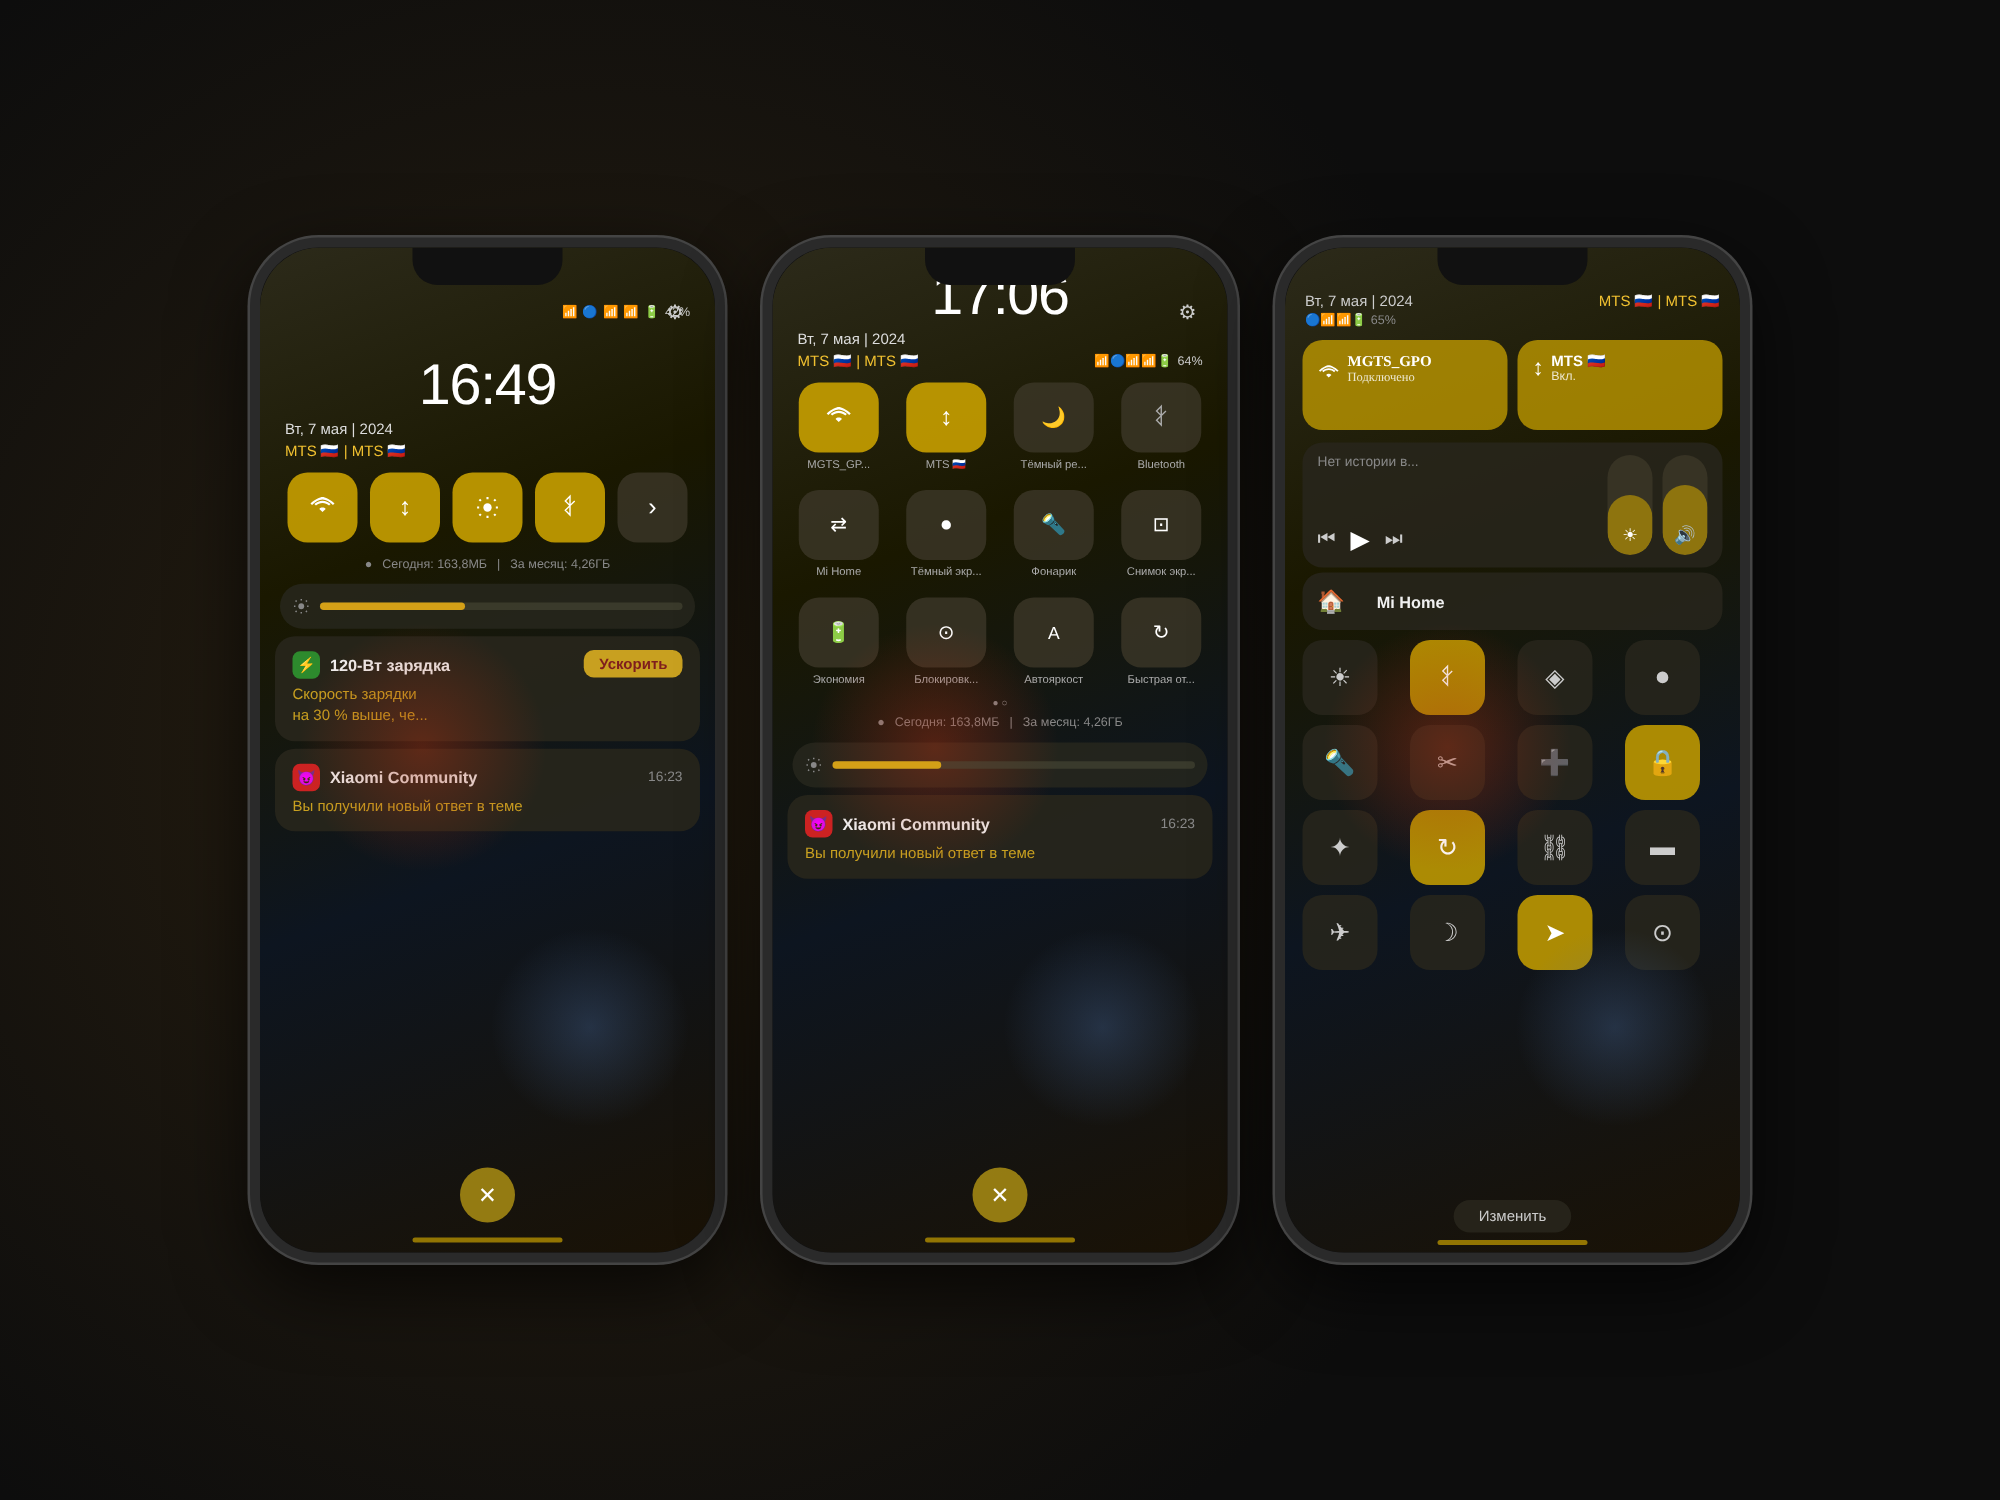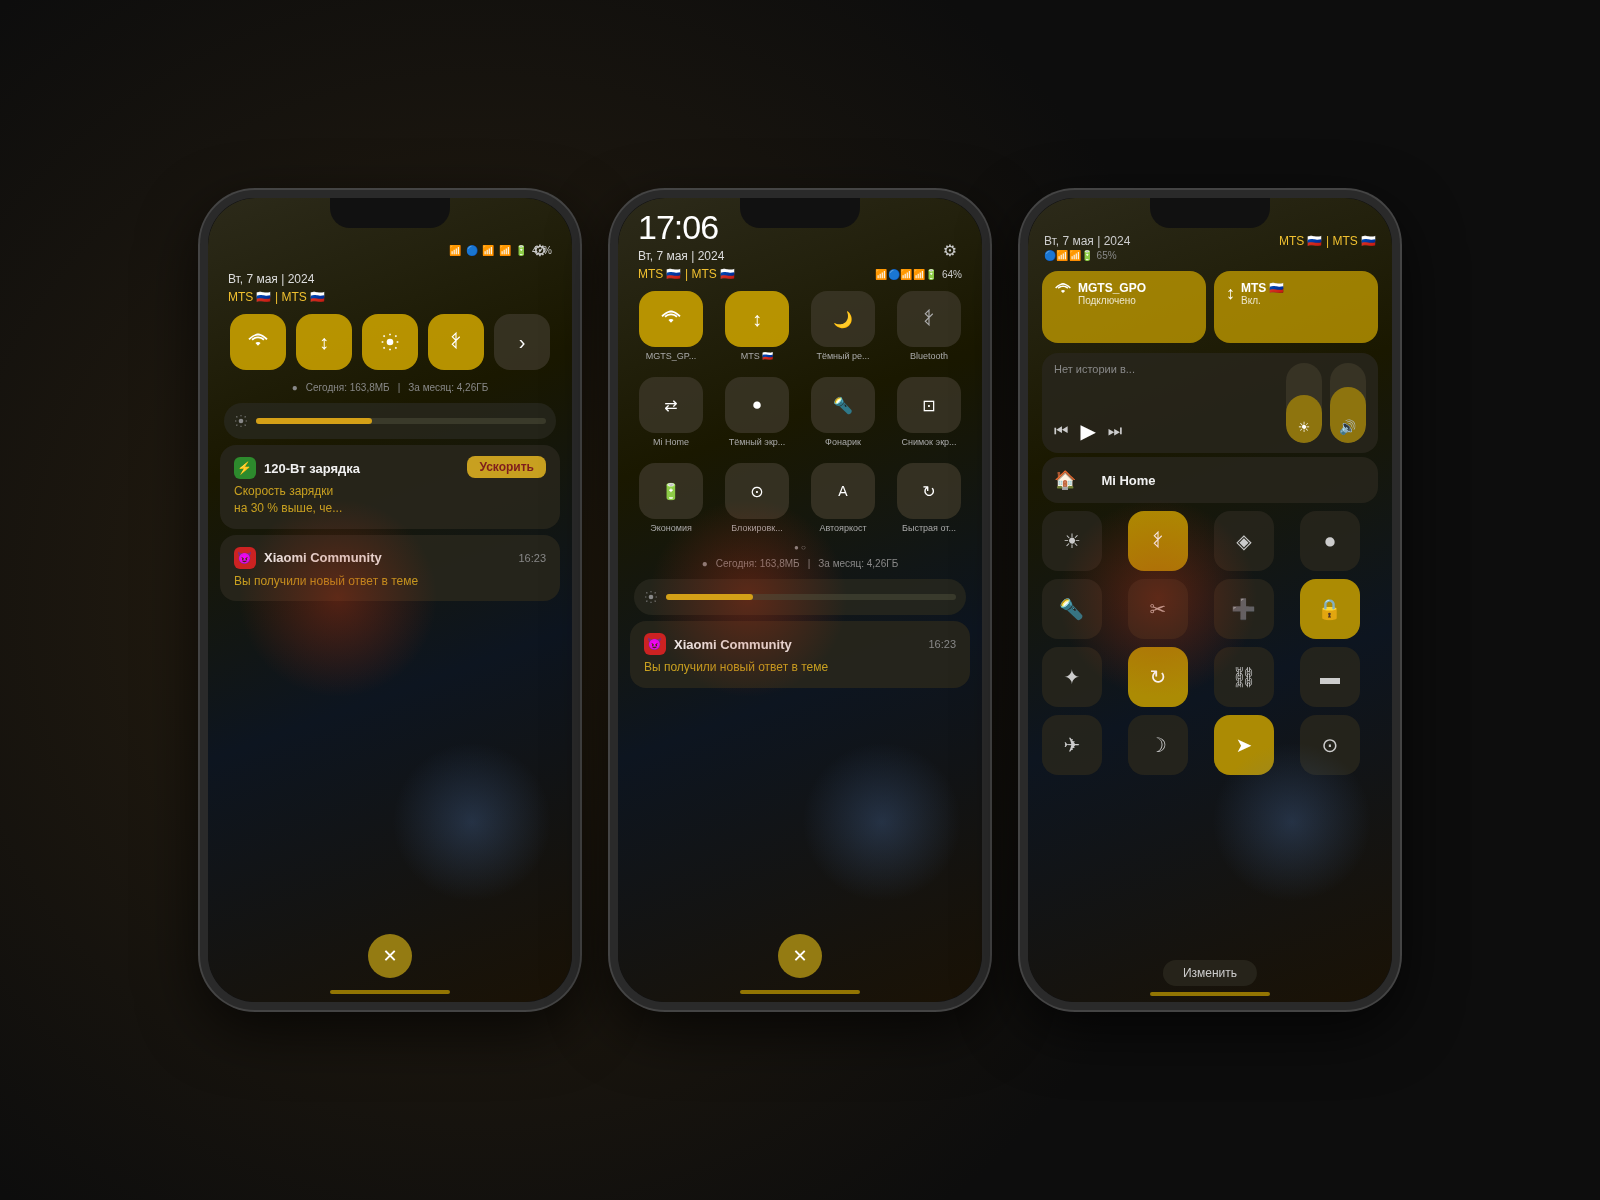--- a/index.html
+++ b/index.html
@@ -54,25 +54,26 @@
       display: flex;
       justify-content: space-between;
       align-items: center;
       padding: 8px 20px 4px;
       padding-top: 36px;
       font-size: 11px;
       color: #ccc;
     }
 
     .status-time {
-      font-size: 34px;
+      font-size: 46px;
       font-weight: 200;
       color: #fff;
       padding: 10px 20px 0;
       letter-spacing: -1px;
+      text-align: center;
     }
 
     .status-date {
       font-size: 12px;
       color: #ccc;
       padding: 2px 20px;
     }
 
     .status-icons {
       display: flex;
@@ -480,20 +481,21 @@
       <div class="status-icons">
         <span>📶</span>
         <span>🔵</span>
         <span>📶</span>
         <span>📶</span>
         <span>🔋</span>
         <span>42%</span>
       </div>
     </div>
 
+    <div class="status-time">16:49</div>
     <div class="status-date" style="color:#ddd; font-size:12px;">Вт, 7 мая | 2024</div>
     <div class="status-row">
       <span style="font-size:12px; color:#f0c030;">MTS 🇷🇺 | MTS 🇷🇺</span>
     </div>
 
     <div class="gear-btn">⚙</div>
 
     <div class="quick-toggles">
       <div class="toggle-btn active">
         <svg width="22" height="22" viewBox="0 0 24 24" fill="white">
@@ -681,21 +683,21 @@
         <div class="cc-date">Вт, 7 мая | 2024</div>
         <div style="font-size:10px; color:#888; margin-top:2px;">🔵📶📶🔋 <span>65%</span></div>
       </div>
       <div>
         <div class="cc-carrier">MTS 🇷🇺 | MTS 🇷🇺</div>
       </div>
     </div>
 
     <div class="cc-main-tiles">
       <div class="cc-tile">
-        <div style="display:flex; align-items:flex-start; gap:6px;">
+        <div style="display:flex; align-items:flex-end; gap:6px;font-family:Liberation Serif, serif;">
           <svg width="18" height="18" viewBox="0 0 24 24" fill="white">
               <path d="M1.5 8.5C5.1 4.9 10 2.8 12 2.8s6.9 2.1 10.5 5.7l-1.4 1.4C18.2 6.9 15.3 5 12 5s-6.2 1.9-9.1 4.9L1.5 8.5zM12 8c-2.2 0-4.2.9-5.7 2.3L4.9 8.9C6.8 7.1 9.3 6 12 6s5.2 1.1 7.1 2.9l-1.4 1.4C16.2 8.9 14.2 8 12 8zm0 4c-1.1 0-2.1.4-2.8 1.2L12 16l2.8-2.8C14.1 12.4 13.1 12 12 12z"></path>
             </svg>
           <div>
             <div class="cc-tile-title">MGTS_GPO</div>
             <div class="cc-tile-sub">Подключено</div>
           </div>
         </div>
       </div>
       <div class="cc-tile">

